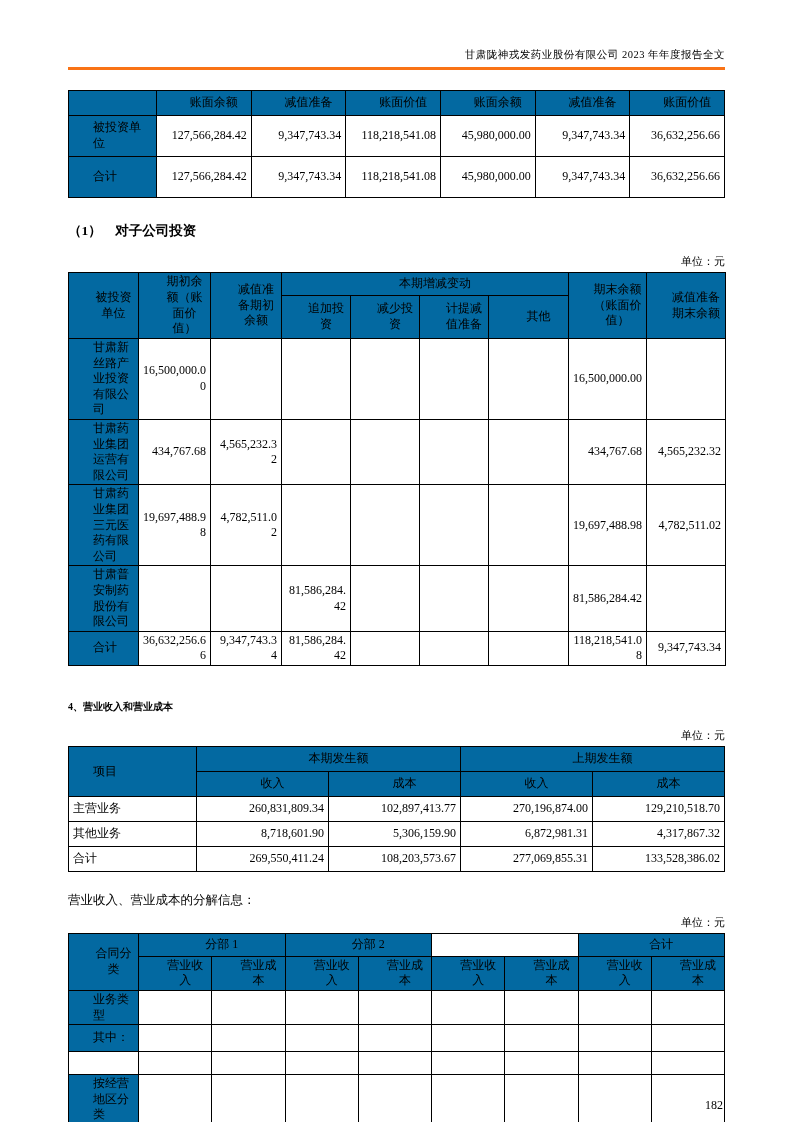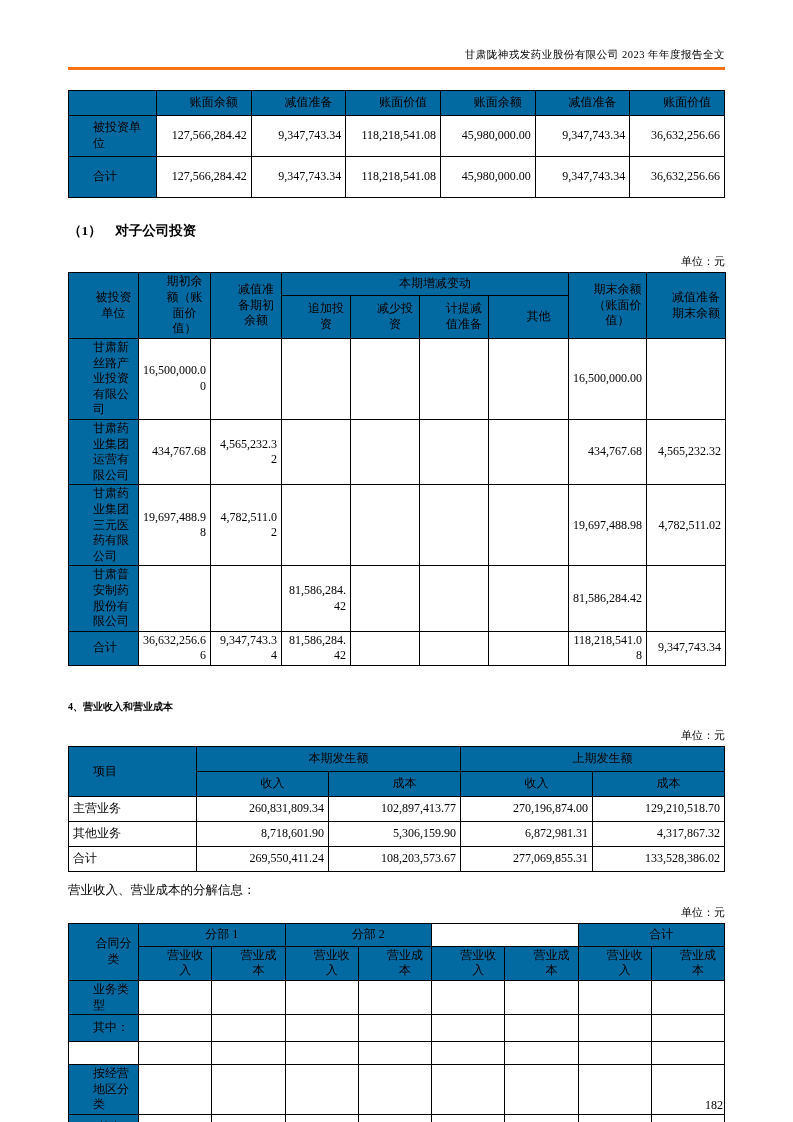--- a/index.html
+++ b/index.html
@@ -21,21 +21,21 @@
   .h22 td{height:22px;}
   .h24 td{height:24px;}
   .t1{margin-top:20px;}
   .t1 .datarow td{height:38px;}
   .sec-heading{font-size:13.5px;font-weight:bold;margin-top:24px;}
   .sec-heading2{font-size:10px;font-weight:bold;margin-top:34px;}
   .unit-line{font-size:11px;text-align:right;margin-top:14px;}
   .unit-line.tight{margin-top:6px;}
   .t2,.t3,.t4{margin-top:3px;}
   .t2 .hdr2 td{height:40px;}
-  .note-line{font-size:12.5px;margin-top:10px;}
+  .note-line{font-size:12.5px;margin-top:20px;}
   .page-number{position:absolute;top:1098px;right:70px;font-size:12px;}
 </style>
 </head>
 <body>
 
 <div class="page">
 
   <div class="doc-header">
     <span>甘肃陇神戎发药业股份有限公司 2023 年年度报告全文</span>
   </div>

